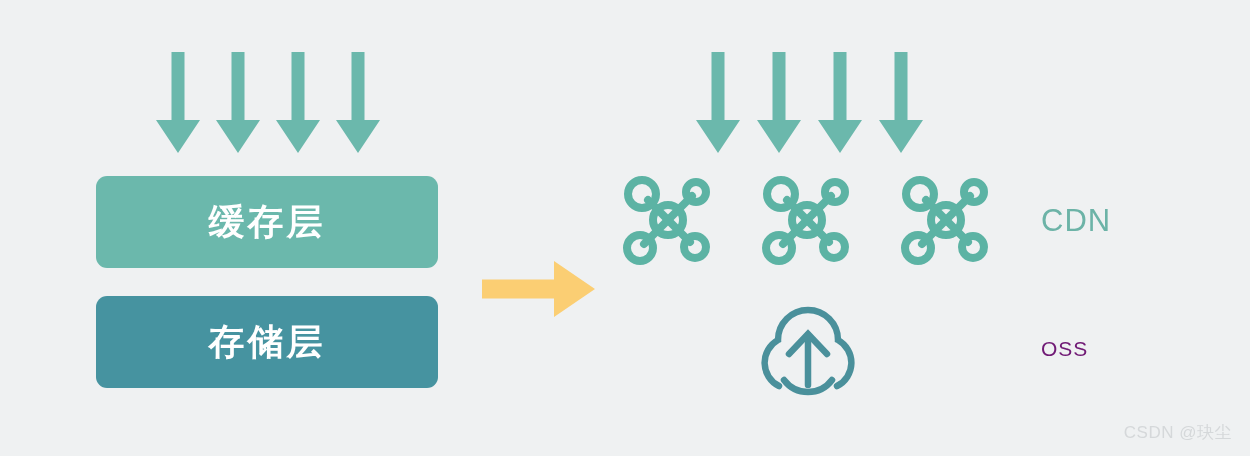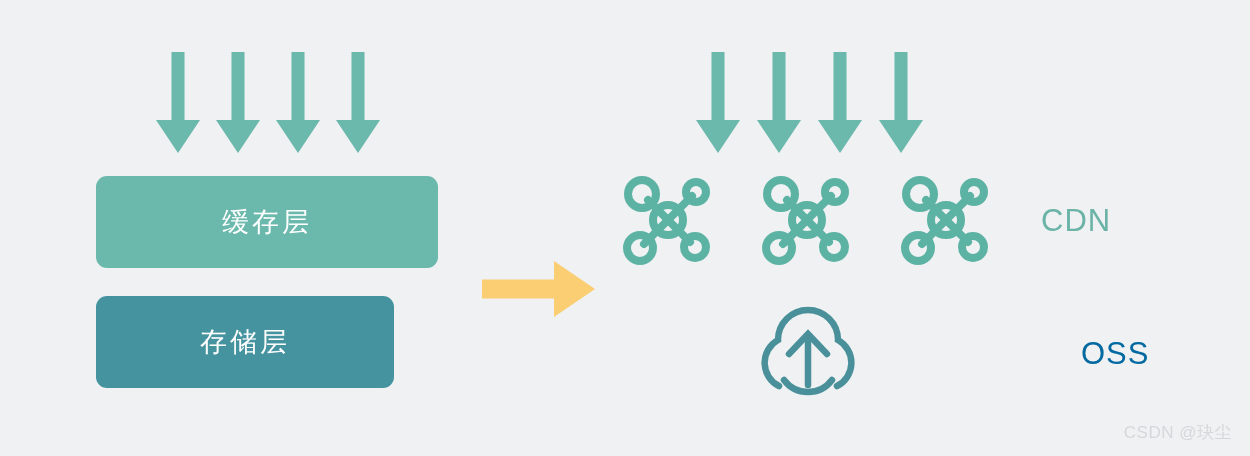--- a/index.html
+++ b/index.html
@@ -35,23 +35,23 @@
   .layer-box {
     position: absolute;
     border-radius: 11px;
     display: flex;
     align-items: center;
     justify-content: center;
     box-sizing: border-box;
   }
   .layer-label {
     color: #ffffff;
-    font-size: 27px;
+    font-size: 36px;
     letter-spacing: 3px;
-    font-weight: 400;
+    font-weight: 700;
     line-height: 1;
     user-select: none;
   }
 
   
   .mid-arrow { position: absolute; }
 
   
   .cdn-icon { position: absolute; }
   .oss-icon { position: absolute; }
@@ -67,24 +67,23 @@
     font-size: 30px;
     color: #7cb8ac;
     letter-spacing: 2px;
   }
   .label-cdn {
     font-size: 31px;
     color: #6cb3a7;
     letter-spacing: 1px;
   }
   .label-oss {
-    font-size: 31px;
-    color: #0369a1;
+    font-size: 21px;
+    color: #701a75;
     letter-spacing: 1px;
-    margin-left: 40px;
   }
 
   
   .watermark {
     position: absolute;
     right: 18px;
     bottom: 12px;
     font-size: 17px;
     color: #d5d8da;
     letter-spacing: 0.5px;
@@ -110,21 +109,21 @@
     </svg>
     <svg class="down-arrow" width="56" height="102" viewBox="0 0 56 102" style="margin-left:4px;">
       <path d="M21.5 0 h13 v68 h15.5 L28 101 L6 68 h15.5 Z" fill="#6bb8ac"></path>
     </svg>
   </div>
 
   <div class="layer-box" style="left:96px; top:176px; width:342px; height:92px; background:#6bb8ac;">
     <span class="layer-label">缓存层</span>
   </div>
 
-  <div class="layer-box" style="left:96px; top:296px; width:298px; height:92px; background:#4693a0;">
+  <div class="layer-box" style="left:96px; top:296px; width:342px; height:92px; background:#4693a0;">
     <span class="layer-label">存储层</span>
   </div>
 
   <svg class="mid-arrow" style="left:482px; top:258px;" width="115" height="62" viewBox="0 0 115 62">
     <path d="M0 21.5 h72 V3 L113 31 L72 59 V40.5 H0 Z" fill="#fbce73"></path>
   </svg>
 
   <div class="arrow-row" style="left:690px; top:52px;">
     <svg class="down-arrow" width="56" height="102" viewBox="0 0 56 102">
       <path d="M21.5 0 h13 v68 h15.5 L28 101 L6 68 h15.5 Z" fill="#6bb8ac"></path>

